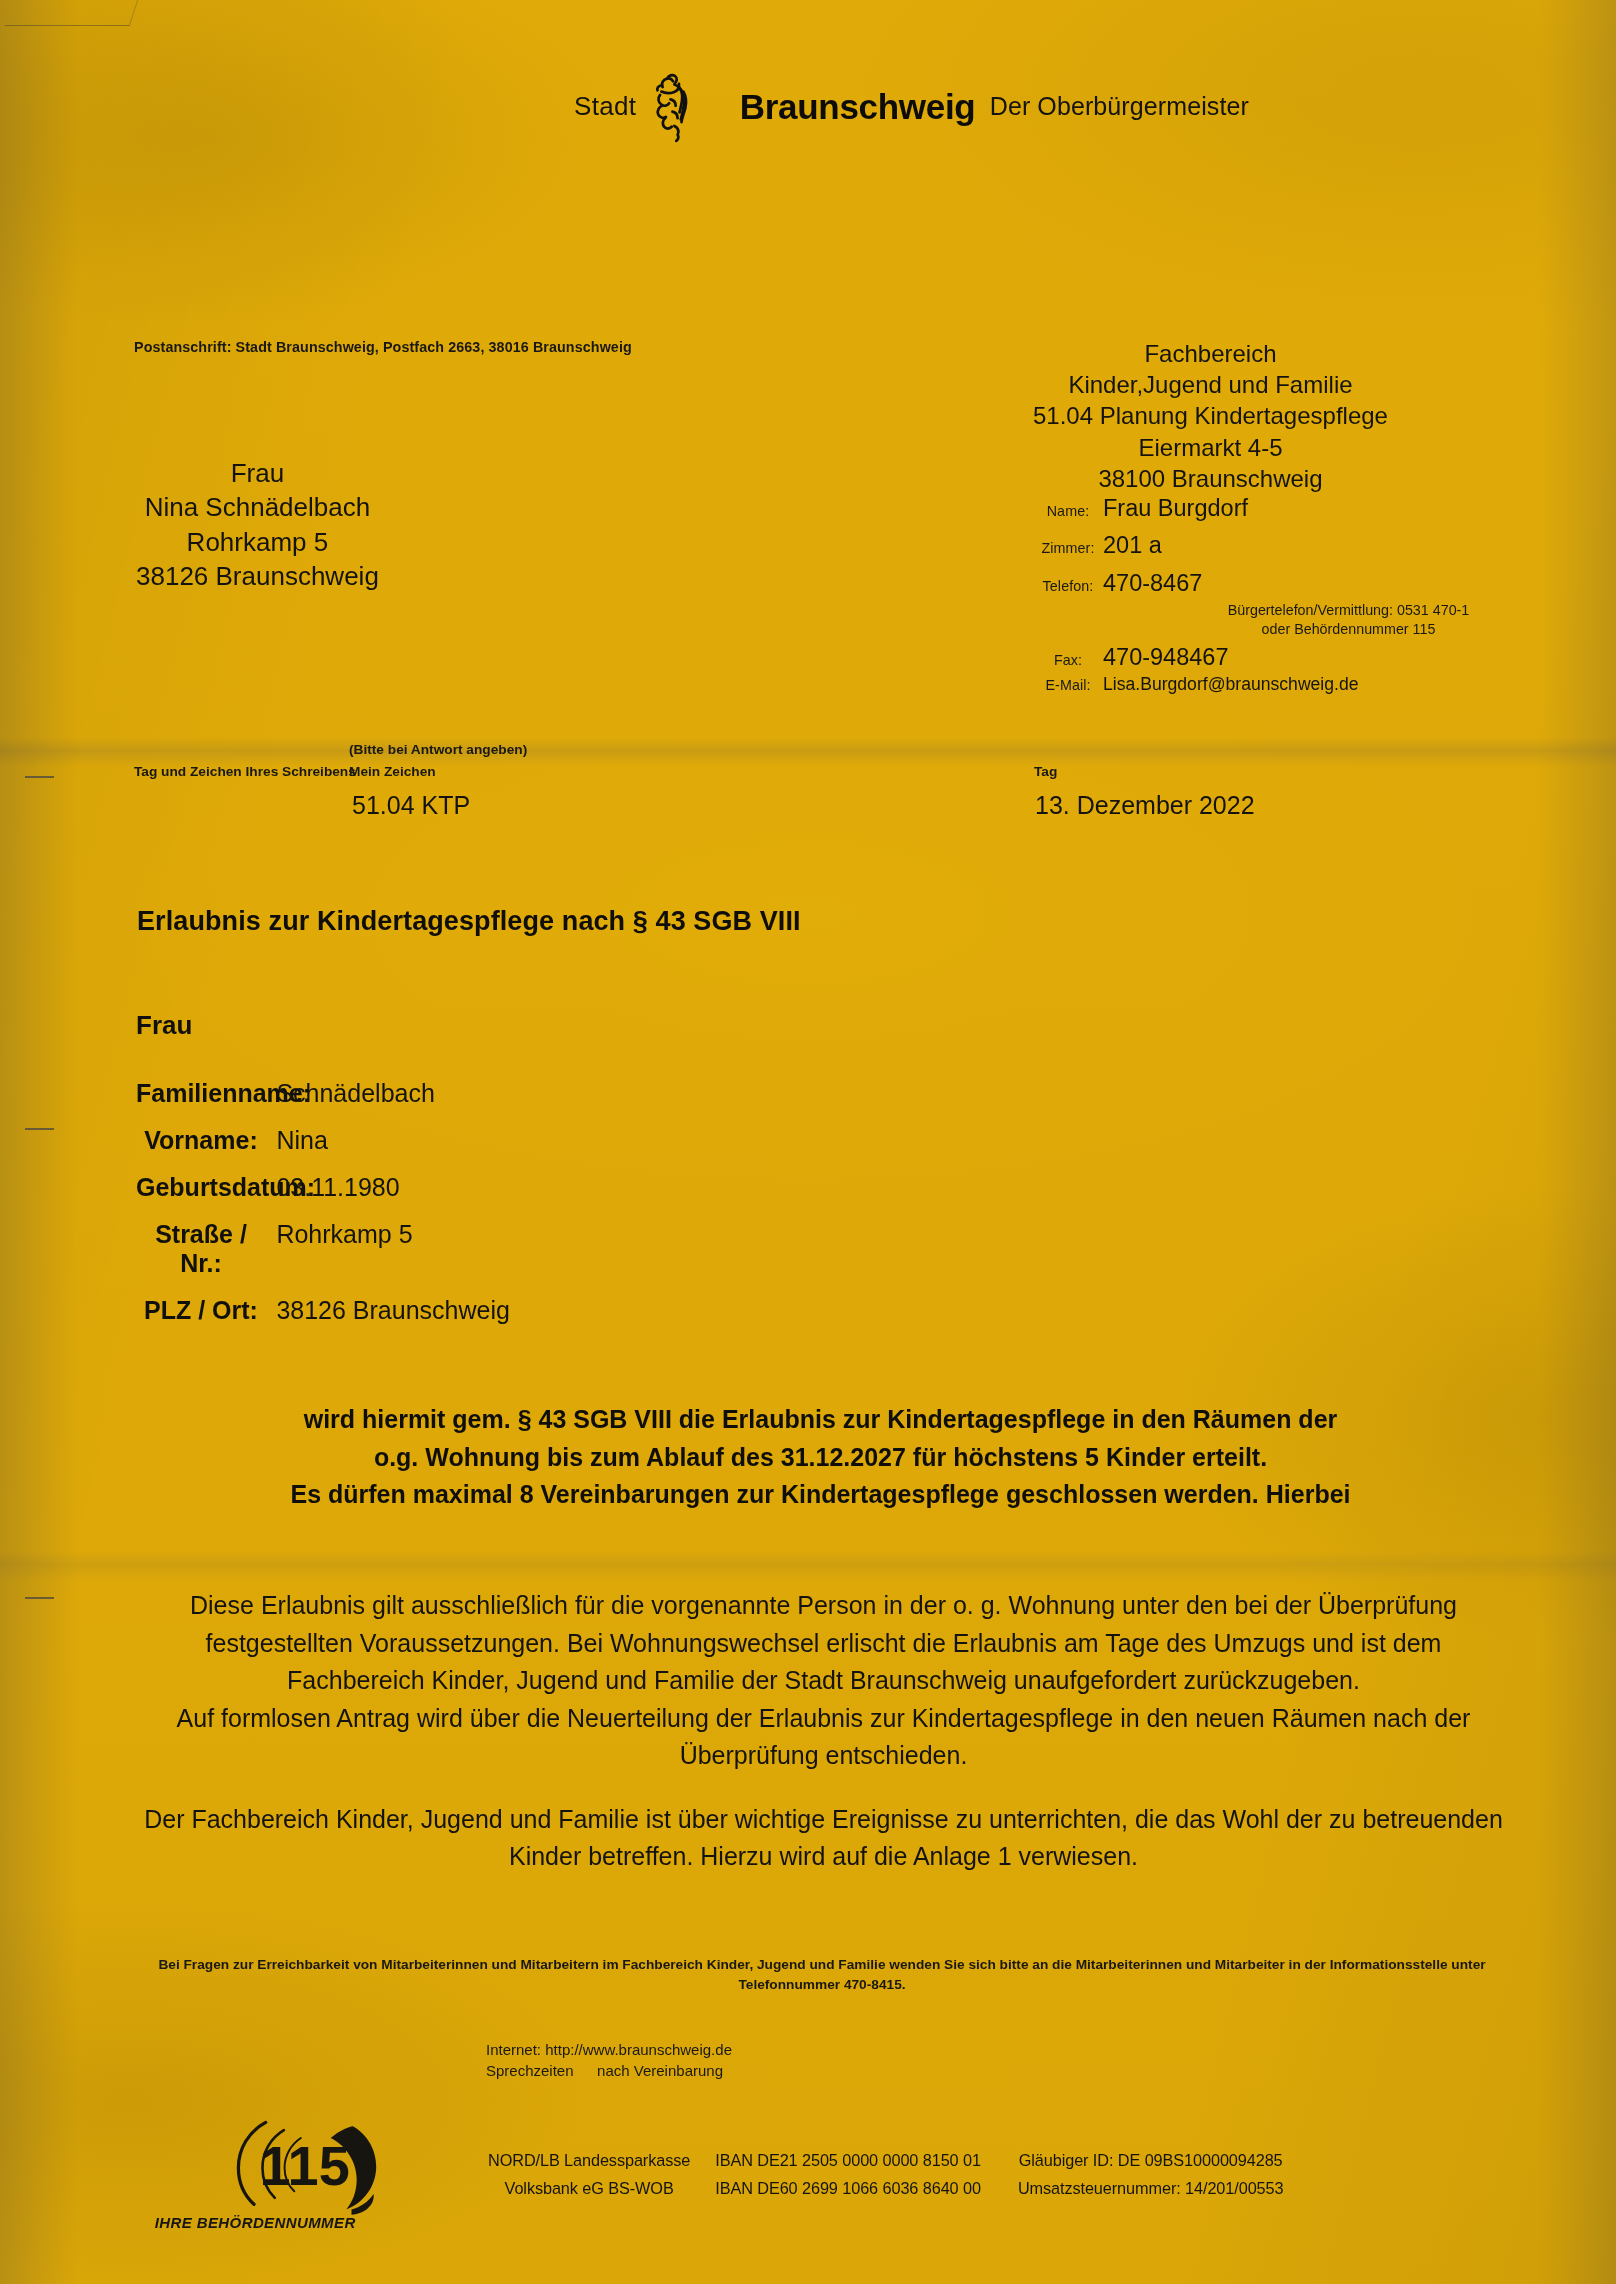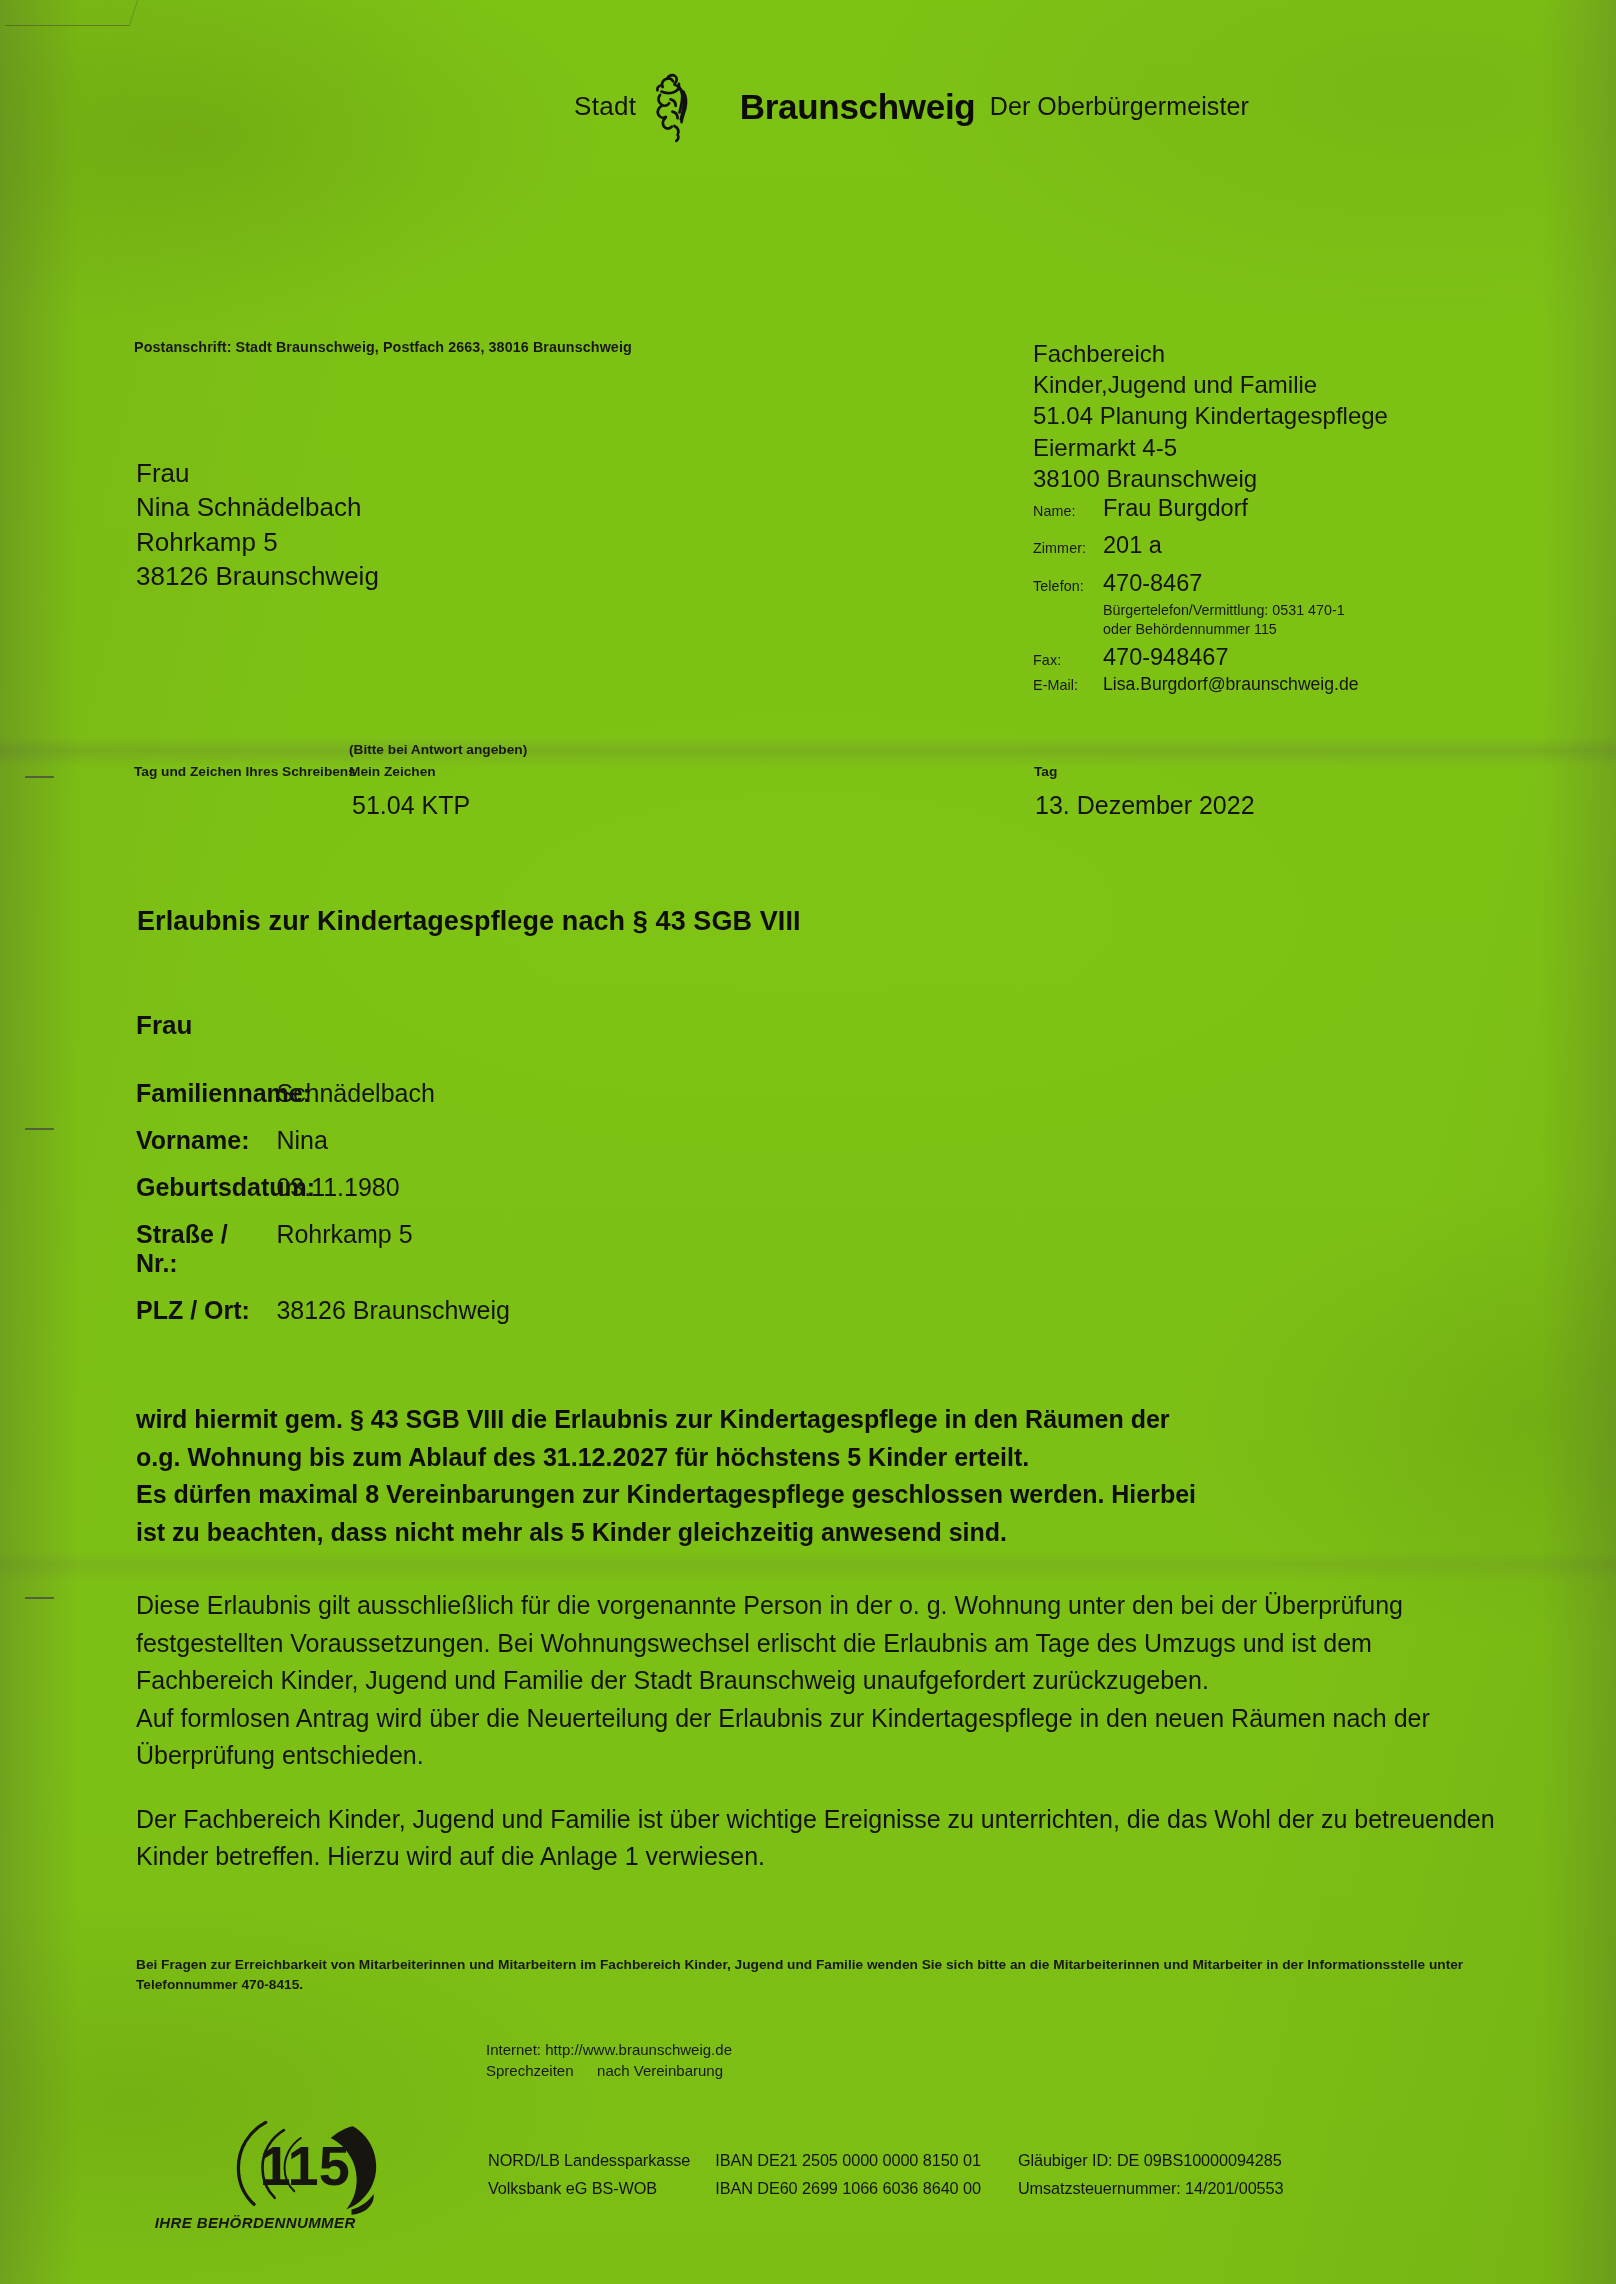--- a/index.html
+++ b/index.html
@@ -2,23 +2,24 @@
 <html lang="de" style="font-size:10.4px"><head>
 <meta charset="utf-8">
 <title>Erlaubnis zur Kindertagespflege – Stadt Braunschweig</title>
 <style>
   html,body{margin:0;padding:0;background:#6a6a6a;}
   body{font-family:"Liberation Sans",sans-serif;}
 
   .page{
     position:relative;
     width:1617px;height:2284px;
-    background:#84cc16;
+    background:#eab308;
     overflow:hidden;
     color:#111;
+    text-align:center;
   }
   
   .paper-tex{
     position:absolute;inset:0;pointer-events:none;
     background:
       radial-gradient(ellipse 587px 274px at 12% 6%, rgba(120,115,105,.16), rgba(0,0,0,0) 70%),
       radial-gradient(ellipse 782px 339px at 88% 4%, rgba(150,145,135,.13), rgba(0,0,0,0) 72%),
       radial-gradient(ellipse 978px 391px at 50% 40%, rgba(255,255,255,.35), rgba(0,0,0,0) 75%),
       radial-gradient(ellipse 521px 326px at 95% 62%, rgba(125,120,112,.14), rgba(0,0,0,0) 70%),
       radial-gradient(ellipse 652px 280px at 8% 92%, rgba(130,126,118,.15), rgba(0,0,0,0) 72%),
@@ -257,21 +258,20 @@
       <div class="drow">
         <span class="dlab">PLZ / Ort:</span>
         <span class="dval">38126 Braunschweig</span>
       </div>
     </div>
 
     <div class="grant">
       <div>wird hiermit gem. § 43 SGB VIII die Erlaubnis zur Kindertagespflege in den Räumen der</div>
       <div>o.g. Wohnung bis zum Ablauf des 31.12.2027 für höchstens 5 Kinder erteilt.</div>
       <div>Es dürfen maximal 8 Vereinbarungen zur Kindertagespflege geschlossen werden. Hierbei</div>
-      <div>ist zu beachten, dass nicht mehr als 5 Kinder gleichzeitig anwesend sind.</div>
     </div>
 
     <div class="body">
       <p class="nogap">Diese Erlaubnis gilt ausschließlich für die vorgenannte Person in der o. g. Wohnung unter den bei der Überprüfung festgestellten Voraussetzungen. Bei Wohnungswechsel erlischt die Erlaubnis am Tage des Umzugs und ist dem Fachbereich Kinder, Jugend und Familie der Stadt Braunschweig unaufgefordert zurückzugeben.</p>
       <p>Auf formlosen Antrag wird über die Neuerteilung der Erlaubnis zur Kindertagespflege in den neuen Räumen nach der Überprüfung entschieden.</p>
       <p>Der Fachbereich Kinder, Jugend und Familie ist über wichtige Ereignisse zu unterrichten, die das Wohl der zu betreuenden Kinder betreffen. Hierzu wird auf die Anlage 1 verwiesen.</p>
     </div>
 
     <div class="smallprint">Bei Fragen zur Erreichbarkeit von Mitarbeiterinnen und Mitarbeitern im Fachbereich Kinder, Jugend und Familie wenden Sie sich bitte an die Mitarbeiterinnen und Mitarbeiter in der Informationsstelle unter Telefonnummer 470-8415.</div>
 

